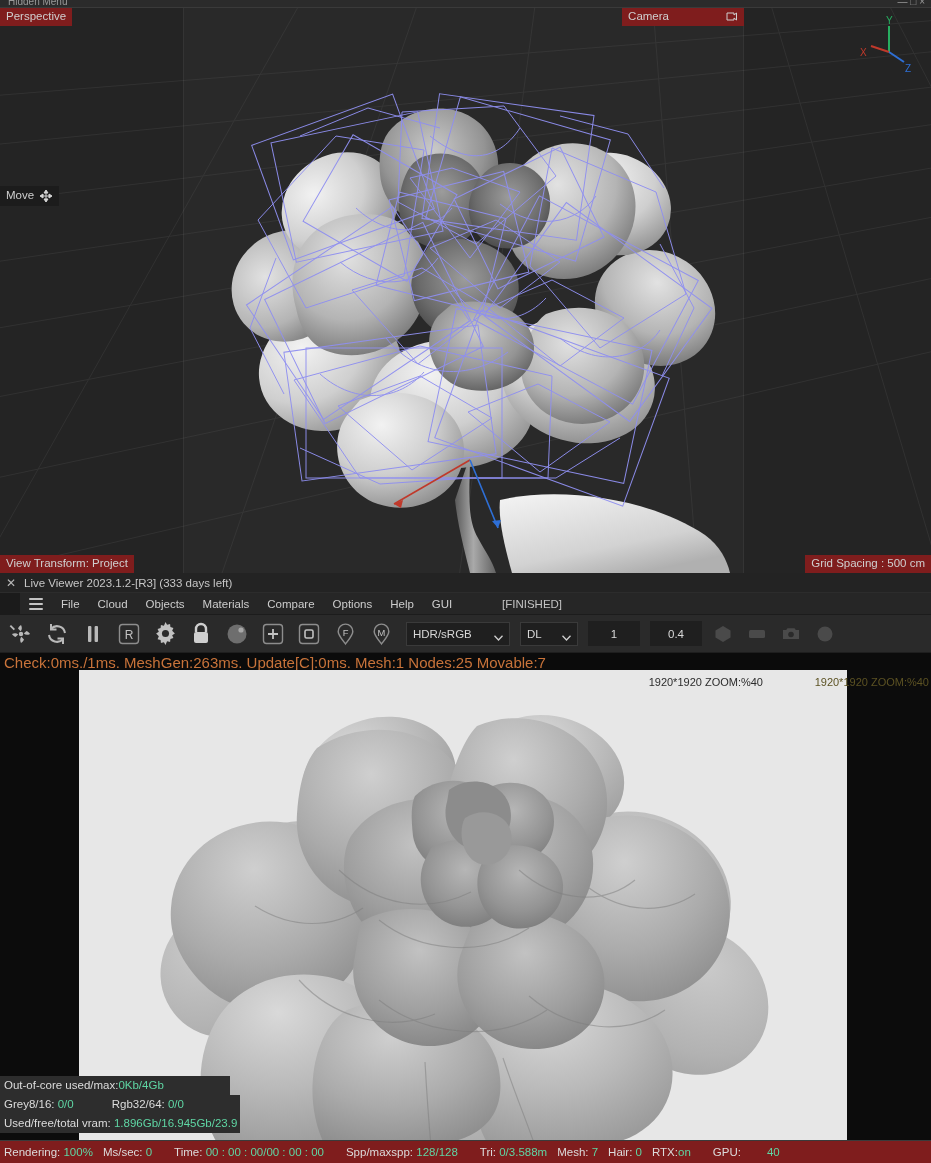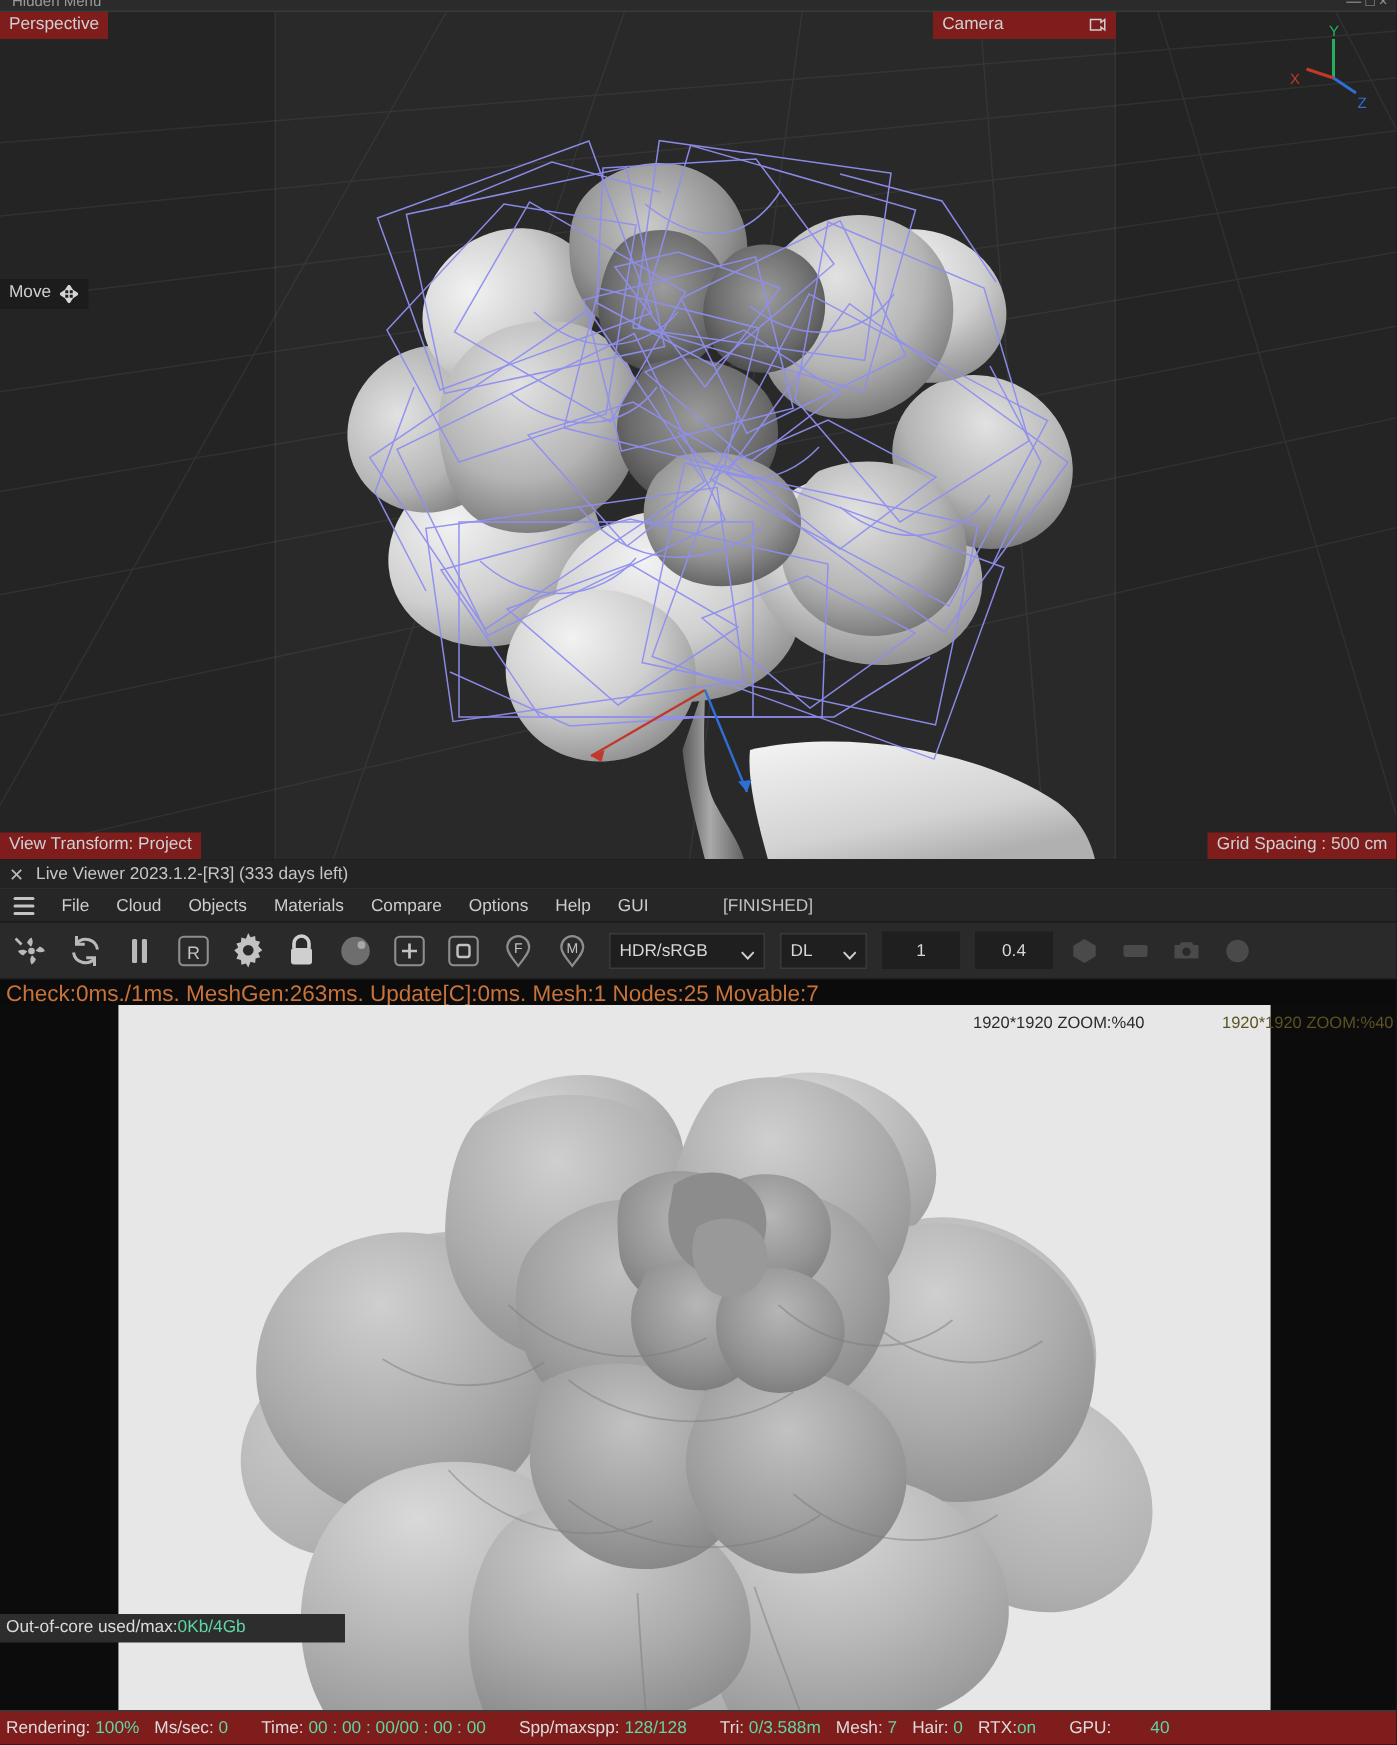--- a/index.html
+++ b/index.html
@@ -61,21 +61,21 @@
 
   .lv-titlebar {
     height: 20px; background: #232323; display: flex; align-items: center;
     padding: 0 6px; gap: 8px; border-bottom: 1px solid #2c2c2c;
   }
   .lv-close { font-size: 12px; color: #b8b8b8; line-height: 12px; cursor: default; }
   .lv-title { font-size: 11.5px; color: #c6c6c6; }
 
   .lv-menubar {
     height: 22px; background: #262626; display: flex; align-items: center;
-    padding: 0 6px; gap: 0px; border-bottom: 1px solid #1c1c1c; position: relative;
+    padding: 0 6px; gap: 0px; border-bottom: 1px solid #1c1c1c; position: relative; margin-left: 20px;
   }
   .hamburger { width: 20px; display: flex; flex-direction: column; gap: 3px; padding: 0 3px; margin-right: 6px; }
   .hamburger i { display: block; height: 2px; background: #c4c4c4; border-radius: 1px; }
   .mi { font-size: 11.5px; color: #cdcdcd; padding: 3px 9px; }
   .lv-status-finished { position: absolute; left: 482px; font-size: 11.5px; color: #c2c2c2; }
 
   .lv-toolbar {
     height: 38px; background: #2a2a2a; display: flex; align-items: center;
     padding: 0 6px; gap: 6px; border-bottom: 1px solid #1e1e1e;
   }
@@ -572,20 +572,26 @@
         </svg>
 
         <span class="res-label">1920*1920 ZOOM:%40</span>
       </div>
       <span class="res-label-dark">1920*1920 ZOOM:%40</span>
     </div>
 
     <div style="position:absolute;left:0;top:503px;width:230px;background:#2d2d2d;color:#dcdcdc;font-size:11.5px;line-height:17px;padding:1px 4px;white-space:nowrap;">
       <span>Out-of-core used/max:</span><span class="g">0Kb/4Gb</span>
     </div>
+    <div style="position:absolute;left:0;top:522px;width:240px;background:#2d2d2d;color:#dcdcdc;font-size:11.5px;line-height:17px;padding:1px 4px;white-space:nowrap;">
+      <span>Grey8/16: </span><span class="g">0/0</span><span style="display:inline-block;width:38px;"></span><span>Rgb32/64: </span><span class="g">0/0</span>
+    </div>
+    <div style="position:absolute;left:0;top:541px;width:240px;background:#2d2d2d;color:#dcdcdc;font-size:11.5px;line-height:17px;padding:1px 4px;white-space:nowrap;overflow:hidden;">
+      <span>Used/free/total vram: </span><span class="g">1.896Gb/16.945Gb/23.9</span>
+    </div>
 
     <div class="lv-statusbar">
       <span class="sb-item"><span>Rendering: </span><span class="g">100%</span></span>
       <span class="sb-item sb-gap"><span>Ms/sec: </span><span class="g">0</span></span>
       <span class="sb-item sb-gap"><span>Time: </span><span class="g">00 : 00 : 00/00 : 00 : 00</span></span>
       <span class="sb-item sb-gap"><span>Spp/maxspp: </span><span class="g">128/128</span></span>
       <span class="sb-item"><span>Tri: </span><span class="g">0/3.588m</span></span>
       <span class="sb-item"><span>Mesh: </span><span class="g">7</span></span>
       <span class="sb-item"><span>Hair: </span><span class="g">0</span></span>
       <span class="sb-item sb-gap"><span>RTX:</span><span class="g">on</span></span>

